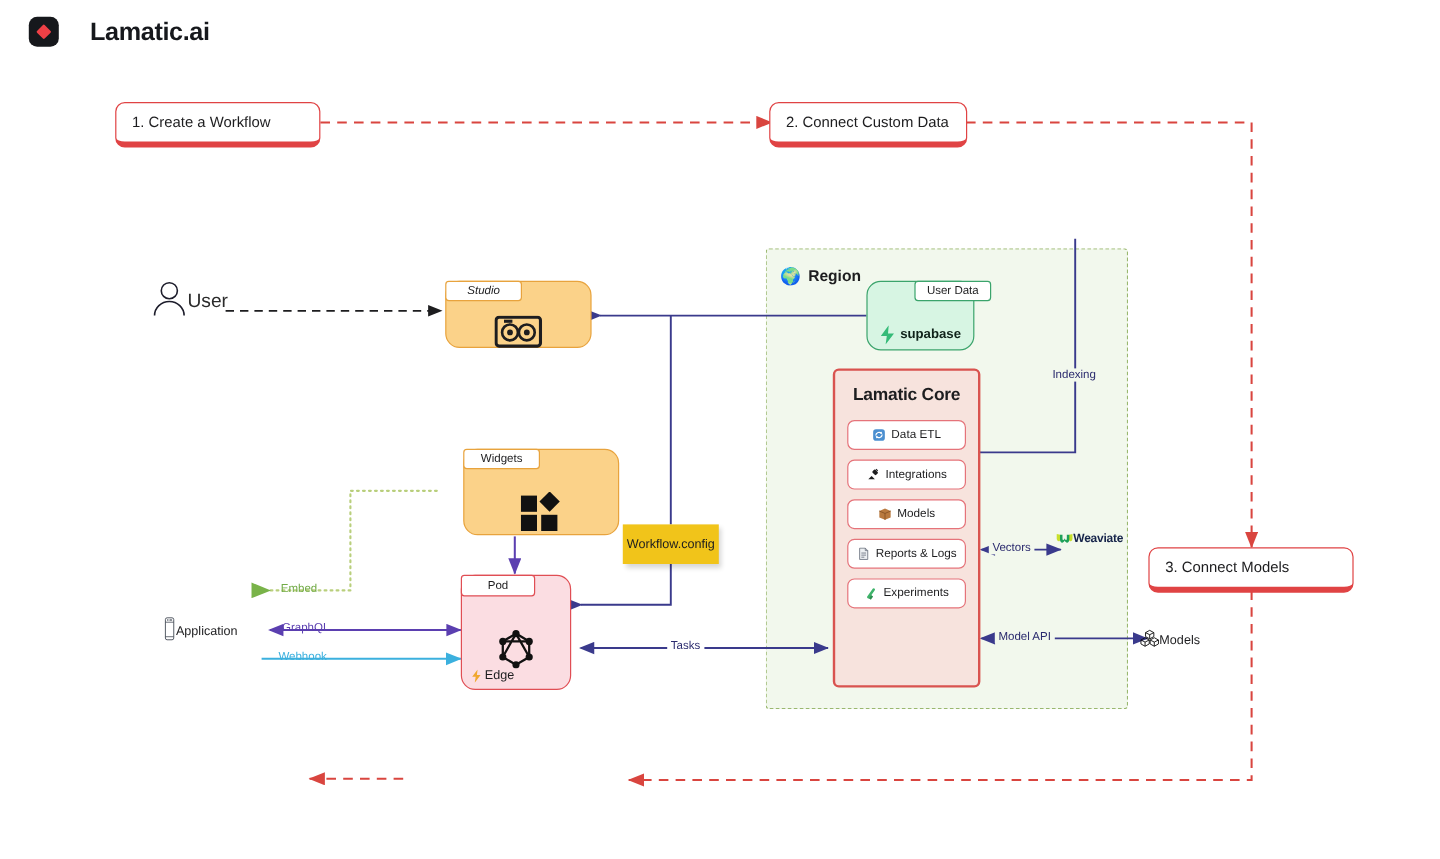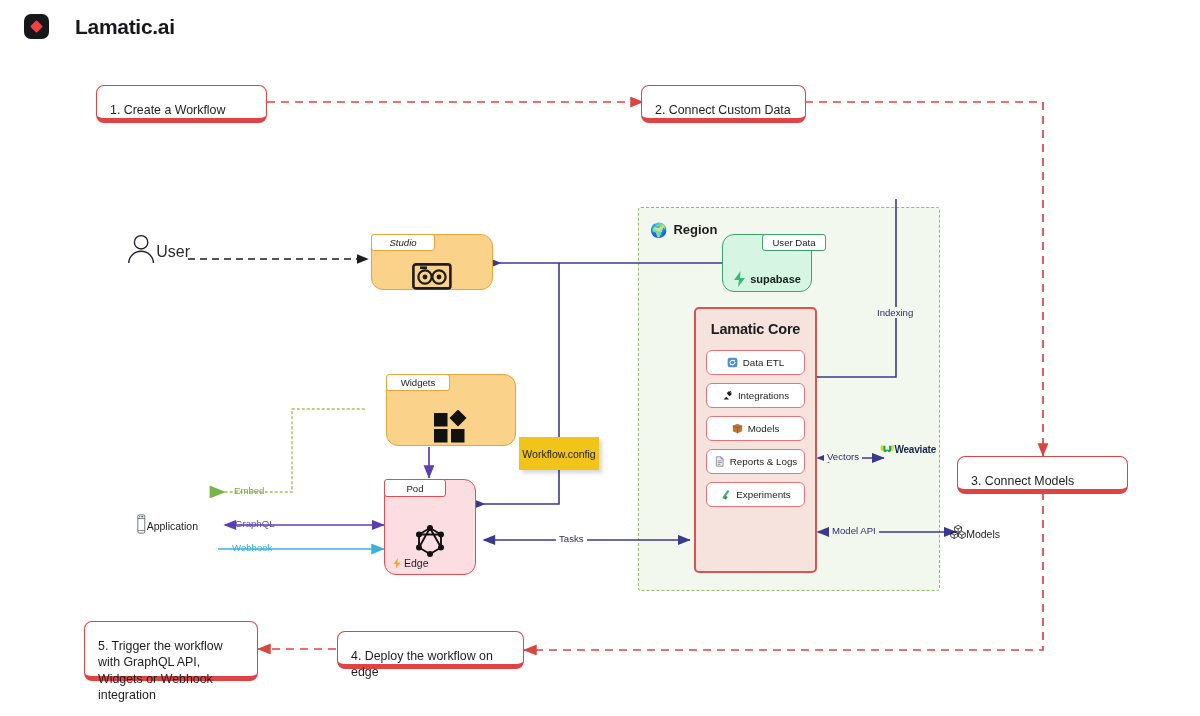--- a/index.html
+++ b/index.html
@@ -36,21 +36,21 @@
   }
 
   
   .step {
     position: absolute;
     background: #ffffff;
     border: 1.6px solid #e04344;
     border-bottom: 5px solid #e04344;
     border-radius: 8px;
     box-sizing: border-box;
-    display: flex; align-items: flex-start;
+    display: flex; align-items: center;
     padding: 16px 13px;
     font-size: 12.4px; color: #1d1d1f;
     line-height: 1.32;
   }
 
   
   .region {
     position: absolute;
     border: 1.6px dashed #9ab86f;
     background: #f2f8ed;
@@ -222,26 +222,20 @@
   </svg>
 
   <div class="step" style="left:96px; top:85px; width:171px; height:35px;">
     <span>1. Create a Workflow</span>
   </div>
   <div class="step" style="left:641px; top:85px; width:165px; height:35px;">
     <span>2. Connect Custom Data</span>
   </div>
   <div class="step" style="left:957px; top:456px; width:171px; height:36px;">
     <span>3. Connect Models</span>
-  </div>
-  <div class="step" style="left:337px; top:631px; width:187px; height:36px;">
-    <span>4. Deploy the workflow on edge</span>
-  </div>
-  <div class="step" style="left:84px; top:621px; width:174px; height:60px;">
-    <span>5. Trigger the workflow with GraphQL API, Widgets or Webhook integration</span>
   </div>
 
   <div class="iconnode" style="left:126px; top:222px; width:64px;">
     <svg width="54" height="54" viewBox="0 0 54 54">
       <circle cx="27" cy="15" r="12" fill="none" stroke="#1d1d2b" stroke-width="2.4"></circle>
       <path d="M5,52 a22,21 0 0 1 44,0" fill="none" stroke="#1d1d2b" stroke-width="2.4"></path>
     </svg>
     <div class="cap big">User</div>
   </div>
 

